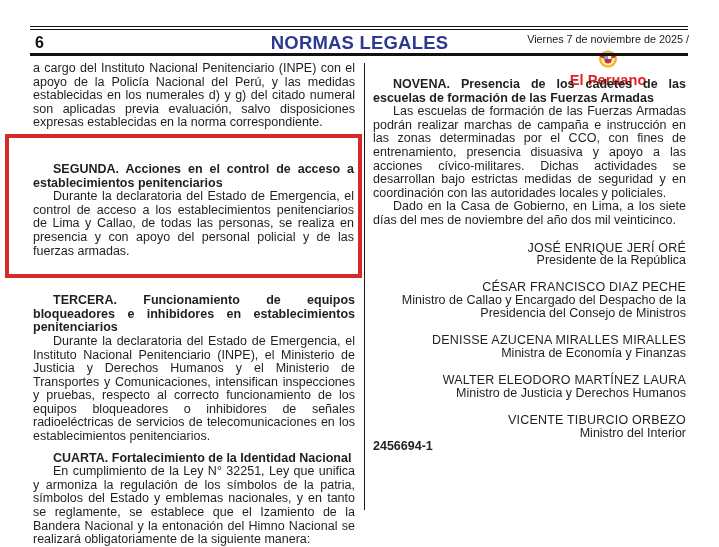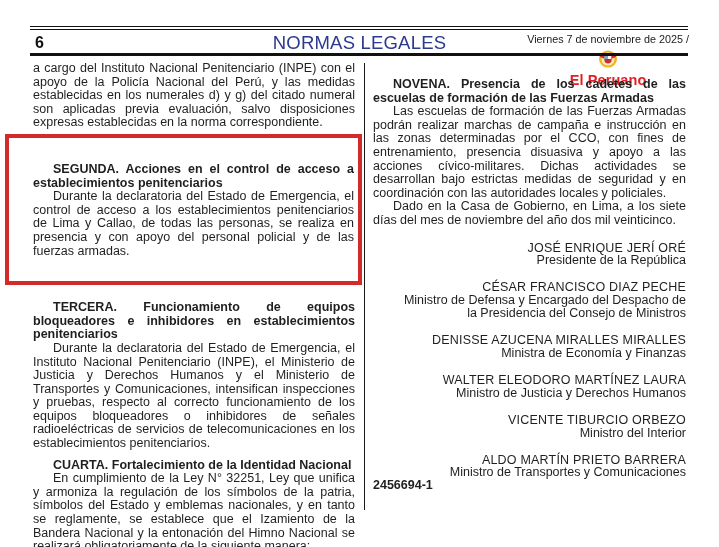--- a/index.html
+++ b/index.html
@@ -32,21 +32,21 @@
   
   .page-num {
     position: absolute;
     left: 35px; top: 34px;
     font-size: 16px; font-weight: bold; color: #111;
   }
   .masthead {
     position: absolute;
     left: 50%; top: 32px;
     transform: translateX(-50%);
-    font-size: 18.5px; font-weight: normal;
+    font-size: 18.5px; font-weight: bold;
     letter-spacing: 0.2px;
     color: #2b3990;
     white-space: nowrap;
   }
   .header-right {
     position: absolute;
     right: 30px; top: 33px;
     display: flex; align-items: center; gap: 4px;
     white-space: nowrap;
     flex-direction: column;
@@ -82,21 +82,21 @@
     font-size: 12.5px; line-height: 13.6px;
     font-weight: bold; text-align: justify;
     text-indent: 20px; margin: 8px 0 0 0;
   }
   h3.no-gap { margin-top: 16px; }
 
   
   .highlight-box {
     border: 4px solid #d42a2a;
     margin: 4px -7px 6px -28px;
-    padding: 9px 4px 23px 24px;
+    padding: 9px 4px 16px 24px;
     background: #ffffff;
   }
 
   
   .closing { margin-top: 15px; }
   .sig-block { margin: 14px 0 0 22px; line-height: 12.9px; text-align: right; }
   .sig-name { letter-spacing: 0.2px; }
   .sig-role { }
   .doc-code {
     margin: 20px 0 0 22px;
@@ -155,35 +155,31 @@
     <p class="indent">Las escuelas de formación de las Fuerzas Armadas podrán realizar marchas de campaña e instrucción en las zonas determinadas por el CCO, con fines de entrenamiento, presencia disuasiva y apoyo a las acciones cívico-militares. Dichas actividades se desarrollan bajo estrictas medidas de seguridad y en coordinación con las autoridades locales y policiales.</p>
 
     <p class="indent closing">Dado en la Casa de Gobierno, en Lima, a los siete días del mes de noviembre del año dos mil veinticinco.</p>
 
     <div class="sig-block">
       <div class="sig-name">JOSÉ ENRIQUE JERÍ ORÉ</div>
       <div class="sig-role">Presidente de la República</div>
     </div>
     <div class="sig-block">
       <div class="sig-name">CÉSAR FRANCISCO DIAZ PECHE</div>
-      <div class="sig-role">Ministro de Defensa y Encargado del Despacho de la Presidencia del Consejo de Ministros</div>
+      <div class="sig-role">Ministro de Callao y Encargado del Despacho de la Presidencia del Consejo de Ministros</div>
     </div>
     <div class="sig-block">
       <div class="sig-name">DENISSE AZUCENA MIRALLES MIRALLES</div>
       <div class="sig-role">Ministra de Economía y Finanzas</div>
     </div>
     <div class="sig-block">
       <div class="sig-name">WALTER ELEODORO MARTÍNEZ LAURA</div>
       <div class="sig-role">Ministro de Justicia y Derechos Humanos</div>
     </div>
     <div class="sig-block">
       <div class="sig-name">VICENTE TIBURCIO ORBEZO</div>
       <div class="sig-role">Ministro del Interior</div>
     </div>
-    <div class="sig-block">
-      <div class="sig-name">ALDO MARTÍN PRIETO BARRERA</div>
-      <div class="sig-role">Ministro de Transportes y Comunicaciones</div>
-    </div>
 
     <p class="doc-code">2456694-1</p>
   </div>
 
 </div>
 
 </body></html>

